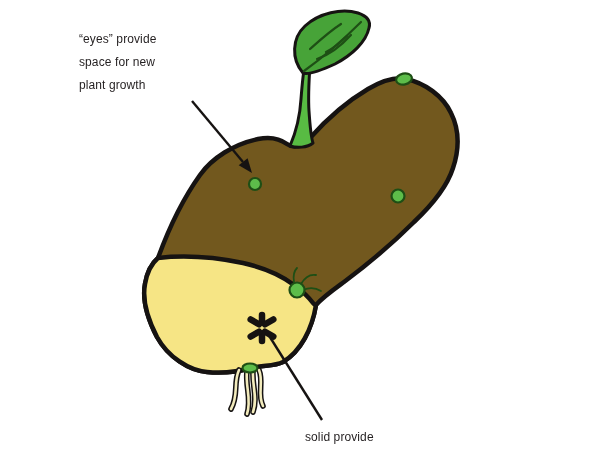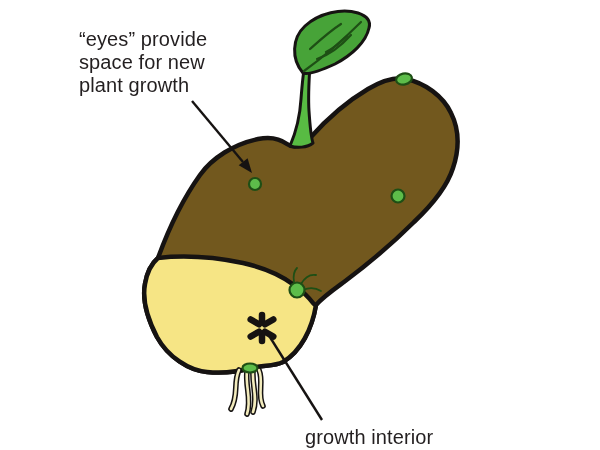--- a/index.html
+++ b/index.html
@@ -16,21 +16,21 @@
     overflow: hidden;
   }
   .stage svg {
     position: absolute;
     left: 0;
     top: 0;
   }
   .diagram-label {
     position: absolute;
     color: var(--text, #231f20);
-    font-size: 20px;
+    font-size: 12px;
     line-height: 23px;
     white-space: pre-line;
     letter-spacing: 0.1px;
   }
   .label-eyes {
     left: 79px;
     top: 28px;
     width: 160px;
   }
   .label-interior {
@@ -146,15 +146,15 @@
       <polygon class="leader-head" points="252,173 238.7,165.3 247.6,158.2"></polygon>
     </g>
 
     <path class="leader" d="M 268 334 L 322 420"></path>
   </svg>
 
   <div class="diagram-label label-eyes">“eyes” provide
 space for new
 plant growth</div>
 
-  <div class="diagram-label label-interior">growth interior</div>
+  <div class="diagram-label label-interior">solid provide</div>
 
 </div>
 
 </body></html>

